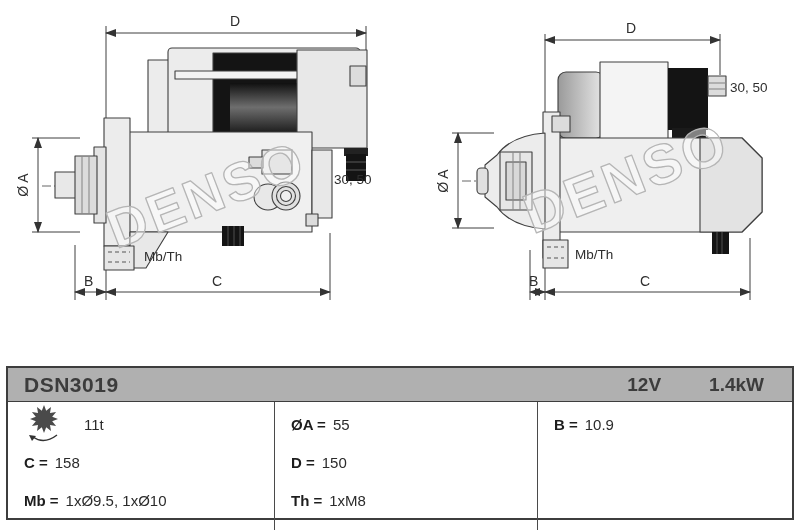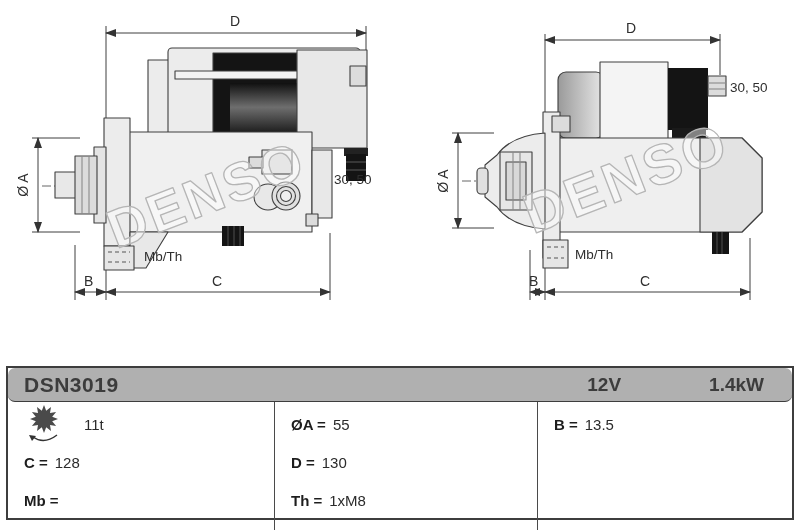--- a/index.html
+++ b/index.html
@@ -7,23 +7,23 @@
          font-family:"Liberation Sans", sans-serif;color:#222;}
   svg text{font-family:"Liberation Sans", sans-serif;}
   .dimtext{fill:#2e2e2e;font-size:14px;}
   .smalltext{fill:#2e2e2e;font-size:13.5px;}
   .watermark{font-weight:bold;fill:#ffffff;fill-opacity:.45;stroke:#b5b5b5;stroke-width:1.3px;letter-spacing:3px;}
 
   
   .spec-table{position:absolute;left:6px;right:6px;top:366px;height:150px;
               border:2px solid #3d3d3d;background:#fff;}
   .spec-header{height:33px;background:#b0b0b0;border-bottom:1.5px solid #3d3d3d;
-               display:flex;align-items:center;justify-content:space-between;border-radius:7px;}
+               display:flex;align-items:center;justify-content:space-between;}
   .spec-title{font-size:21px;font-weight:bold;color:#3c3c3c;padding-left:16px;letter-spacing:.5px;}
-  .spec-ratings{display:flex;gap:88px;padding-right:28px;font-size:19px;font-weight:bold;color:#3c3c3c;}
+  .spec-ratings{display:flex;gap:48px;padding-right:28px;font-size:19px;font-weight:bold;color:#3c3c3c;}
   .spec-body{display:grid;grid-template-columns:266px 263px 1fr;height:115px;}
   .cell{padding:3px 10px 12px 16px;}
   .cell + .cell{border-left:1.5px solid #4a4a4a;}
   .row{height:38px;display:flex;align-items:center;font-size:15px;color:#2b2b2b;}
   .row b{margin-right:7px;color:#1d1d1d;}
   .icon-wrap{width:46px;height:44px;margin-right:14px;display:flex;align-items:flex-start;}
 </style>
 </head>
 <body>
 
@@ -206,44 +206,45 @@
             <svg width="42" height="44" viewBox="0 0 42 44">
               <polygon fill="#4a4a4a" points="34,17 28.2,14.8 32.1,10 26,11 27,4.9 22.2,8.8 20,3 17.8,8.8 13,4.9 14,11 7.9,10 11.8,14.8 6,17 11.8,19.2 7.9,24 14,23 13,29.1 17.8,25.2 20,31 22.2,25.2 27,29.1 26,23 32.1,24 28.2,19.2"></polygon>
               <path d="M33,33 Q20,43 9,35" fill="none" stroke="#333" stroke-width="1.4"></path>
               <polygon fill="#333" points="5,33 12,34 8,39"></polygon>
             </svg>
           </span>
           <span>11t</span>
         </div>
         <div class="row">
           <b>C =</b>
-          <span>128</span>
+          <span>158</span>
         </div>
         <div class="row">
           <b>Mb =</b>
+          <span>1xØ9.5, 1xØ10</span>
         </div>
       </div>
 
       <div class="cell">
         <div class="row">
           <b>ØA =</b>
           <span>55</span>
         </div>
         <div class="row">
           <b>D =</b>
-          <span>130</span>
+          <span>150</span>
         </div>
         <div class="row">
           <b>Th =</b>
           <span>1xM8</span>
         </div>
       </div>
 
       <div class="cell">
         <div class="row">
           <b>B =</b>
-          <span>13.5</span>
+          <span>10.9</span>
         </div>
       </div>
 
     </div>
   </div>
 </div>
 
 </body></html>

